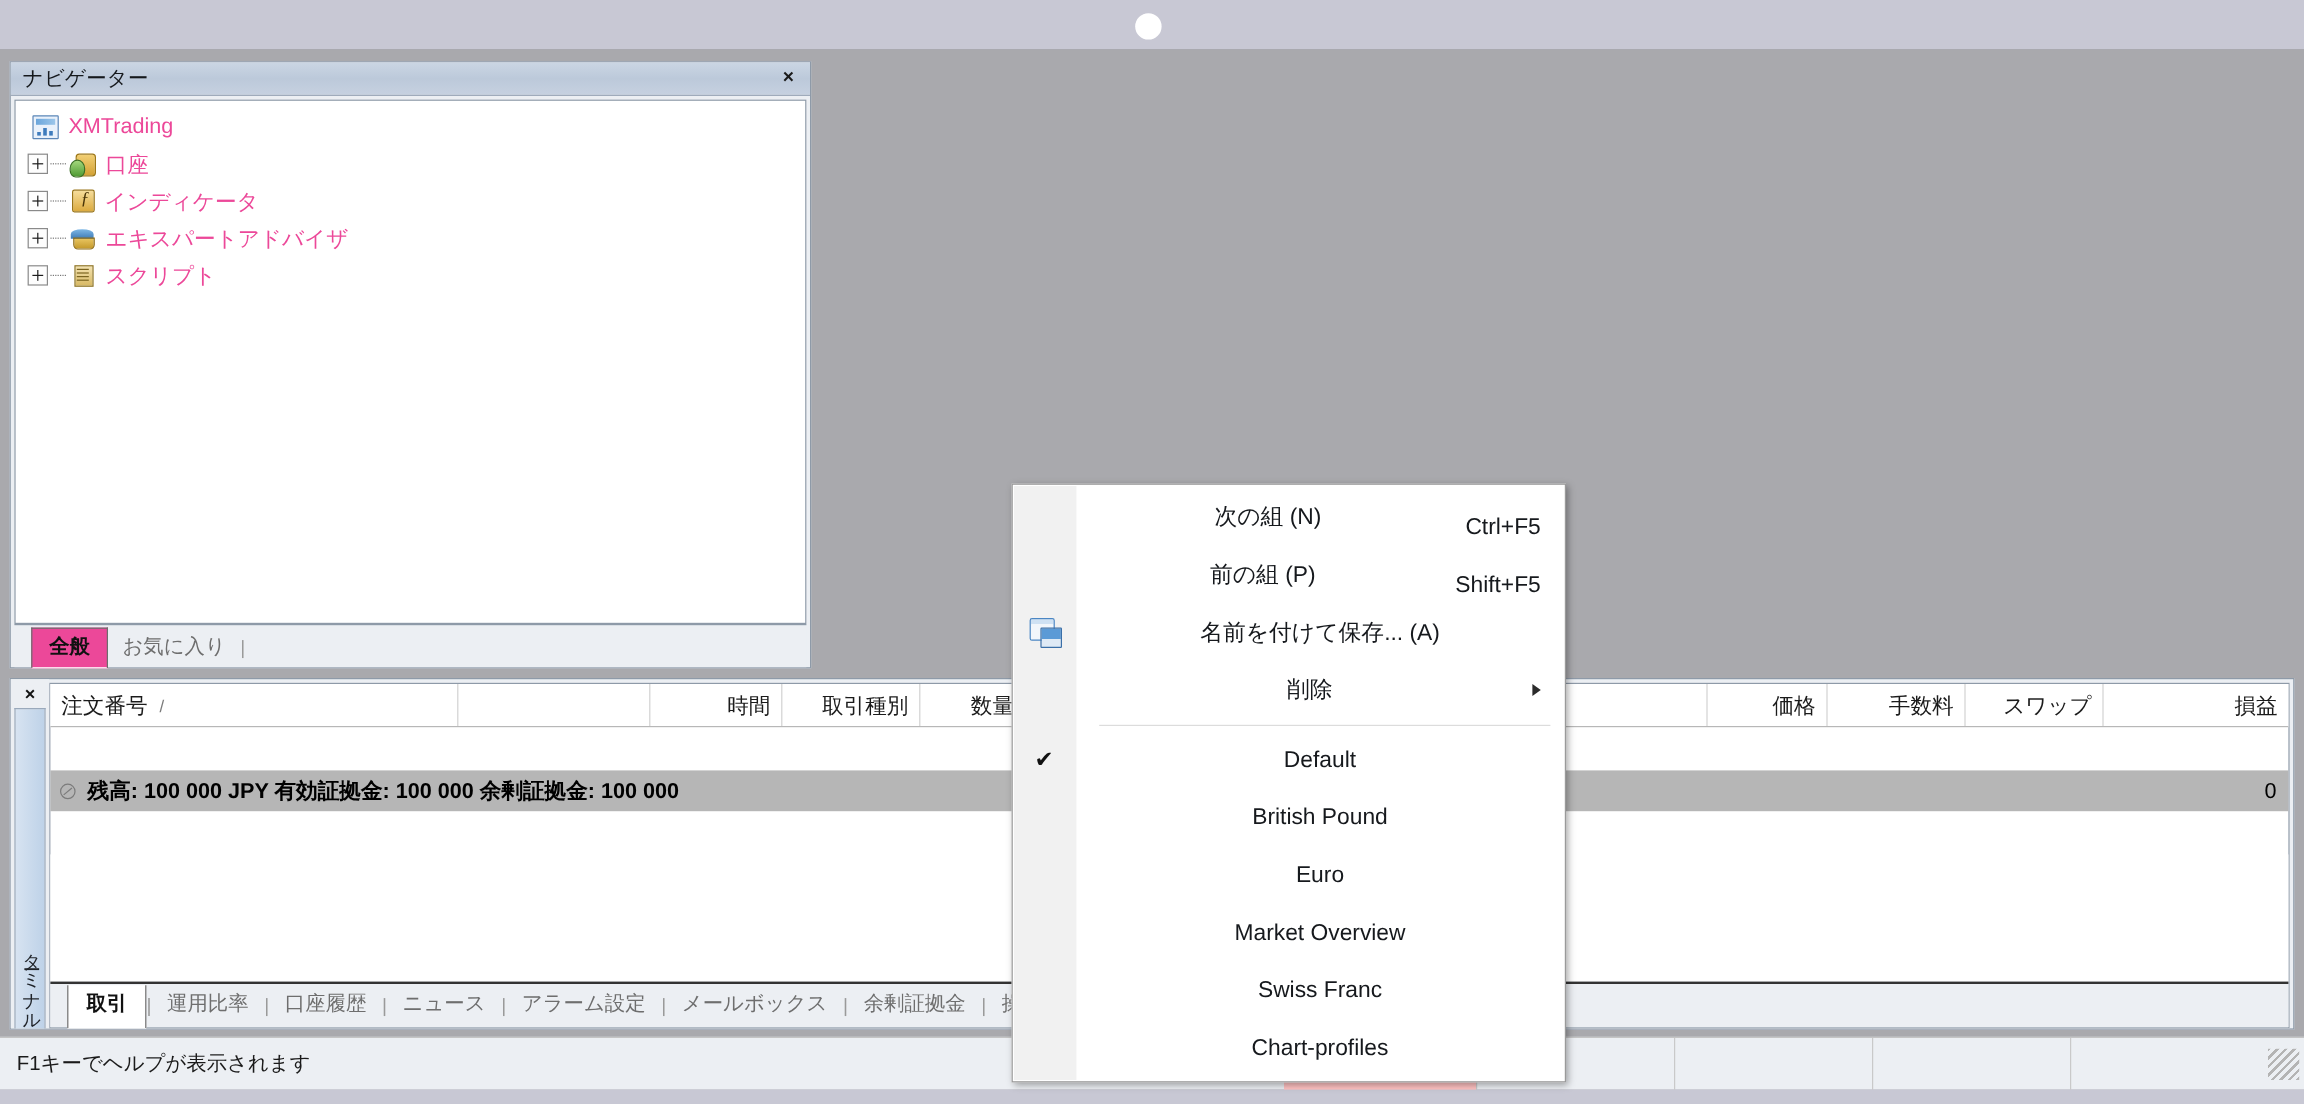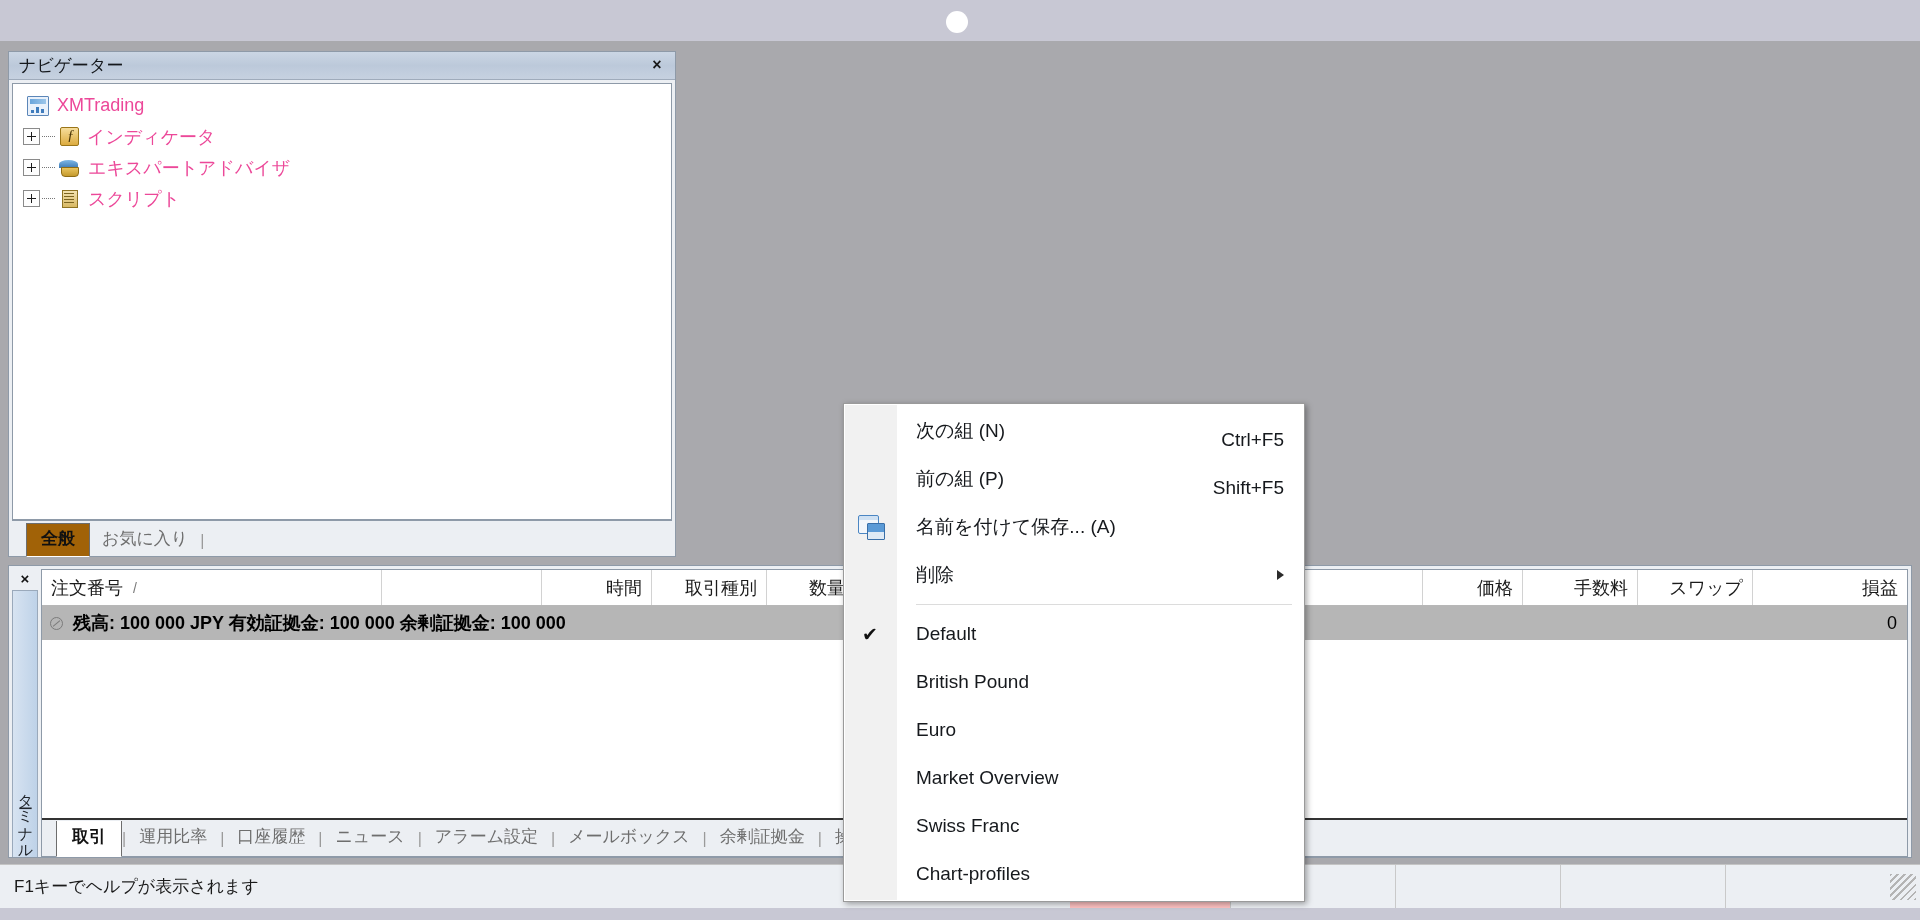--- a/index.html
+++ b/index.html
@@ -27,20 +27,21 @@
     width: 22px; height: 22px;
     border-radius: 50%;
     background: #ffffff;
   }
 
   
   .workspace {
     position: absolute; left: 0; top: 41px;
     width: 1920px; height: 879px;
     background: #a9a9ad;
+    text-align: center;
   }
 
   
   .navigator {
     position: absolute; left: 8px; top: 10px;
     width: 668px; height: 506px;
     background: #eceff3;
     border: 1px solid #8e9aa8;
     display: flex; flex-direction: column;
   }
@@ -166,21 +167,21 @@
     margin: 0 3px;
     position: relative;
   }
   .nav-tab {
     font-size: 17px; color: #6e6e6e;
     padding: 3px 12px 6px 12px;
     white-space: nowrap;
   }
   .nav-tab.active {
     color: #111; font-weight: bold;
-    background: #a16207;
+    background: #ec4899;
     border: 1px solid #6d6d6d;
     border-bottom: 1px solid #ffffff;
     margin-bottom: -1px;
     padding: 3px 14px 6px 14px;
   }
   .nav-tab-sep { color:#9a9a9a; font-size:16px; padding-bottom:6px; }
 
   
   .terminal {
     position: absolute; left: 8px; top: 524px;
@@ -214,21 +215,21 @@
     letter-spacing: 0px;
     white-space: nowrap;
   }
   .term-main {
     flex: 1; display: flex; flex-direction: column;
     background: #ffffff;
     border: 1px solid #8e9aa8;
     margin: 3px 3px 0 0;
     min-width: 0;
   }
-  .term-grid { flex:1; display:flex; flex-direction: column; min-height:0;}
+  .term-grid { flex:1; display:flex; flex-direction: column; min-height:0;gap:36px;}
   .thead {
     display: flex; height: 36px;
     background: #ffffff;
     border-bottom: 1px solid #b7b7b7;
     flex: 0 0 auto;
   }
   .th {
     border-right: 1px solid #d2d2d2;
     font-size: 18px; color: #1b1b1b;
     display: flex; align-items: center; justify-content: flex-end;
@@ -403,20 +404,26 @@
         <span class="nav-close">×</span>
       </div>
 
       <div class="nav-body">
 
         <div class="tree-row root">
           <span class="ticon ic-chart"></span>
           <span>XMTrading</span>
         </div>
 
+        <div class="tree-row">
+          <span class="expander"></span>
+          <span class="dotleader"></span>
+          <span class="ticon ic-users"></span>
+          <span>口座</span>
+        </div>
 
         <div class="tree-row">
           <span class="expander"></span>
           <span class="dotleader"></span>
           <span class="ticon ic-fx"></span>
           <span>インディケータ</span>
         </div>
 
         <div class="tree-row">
           <span class="expander"></span>

